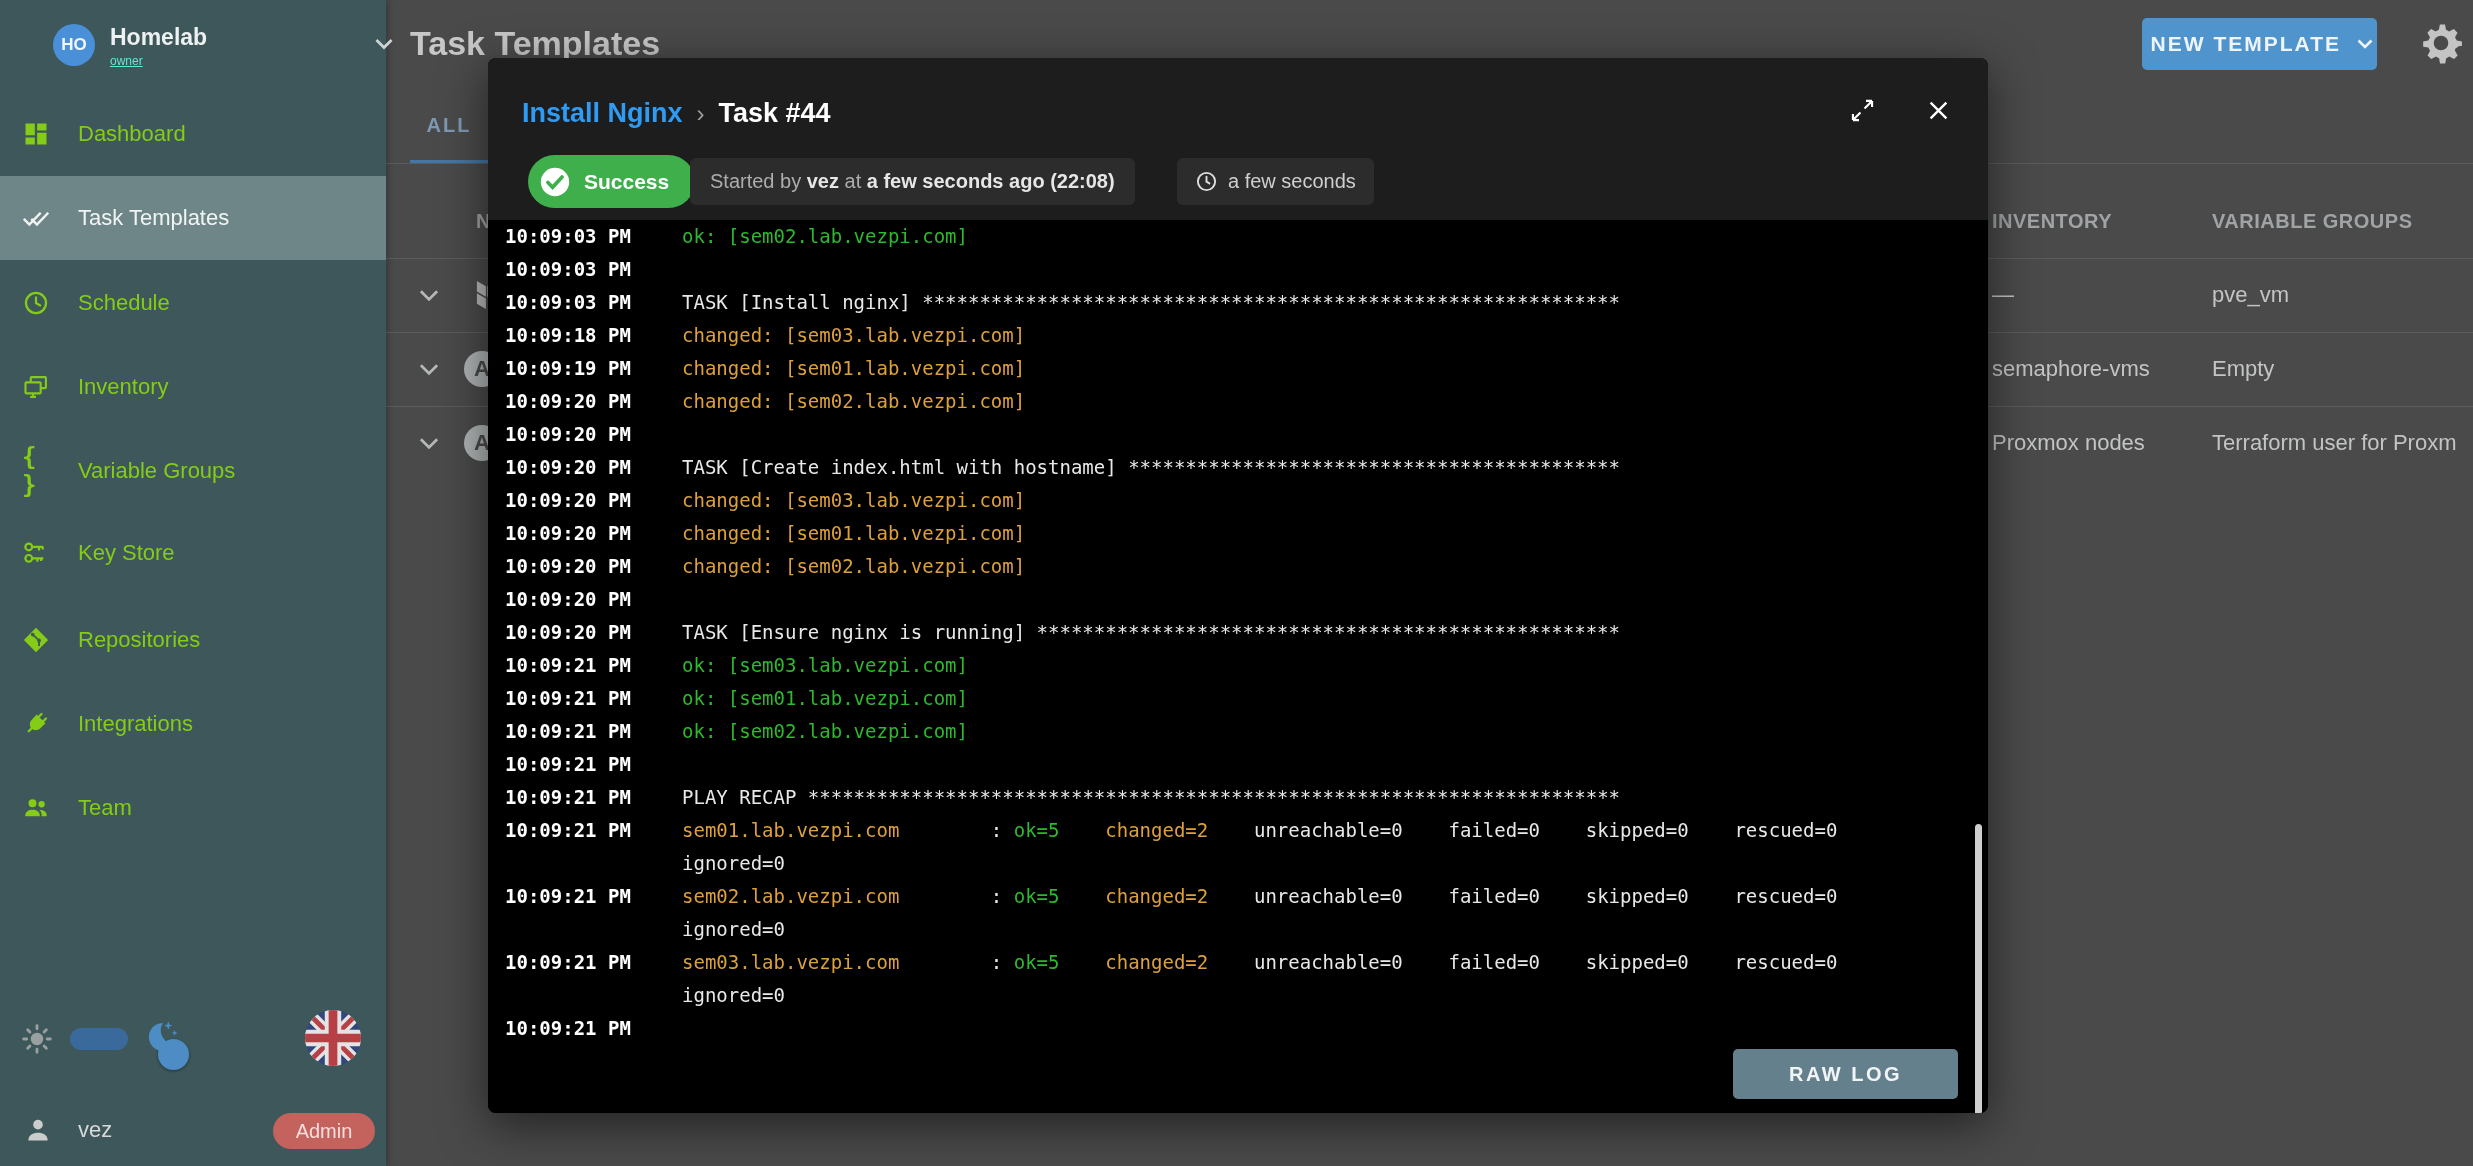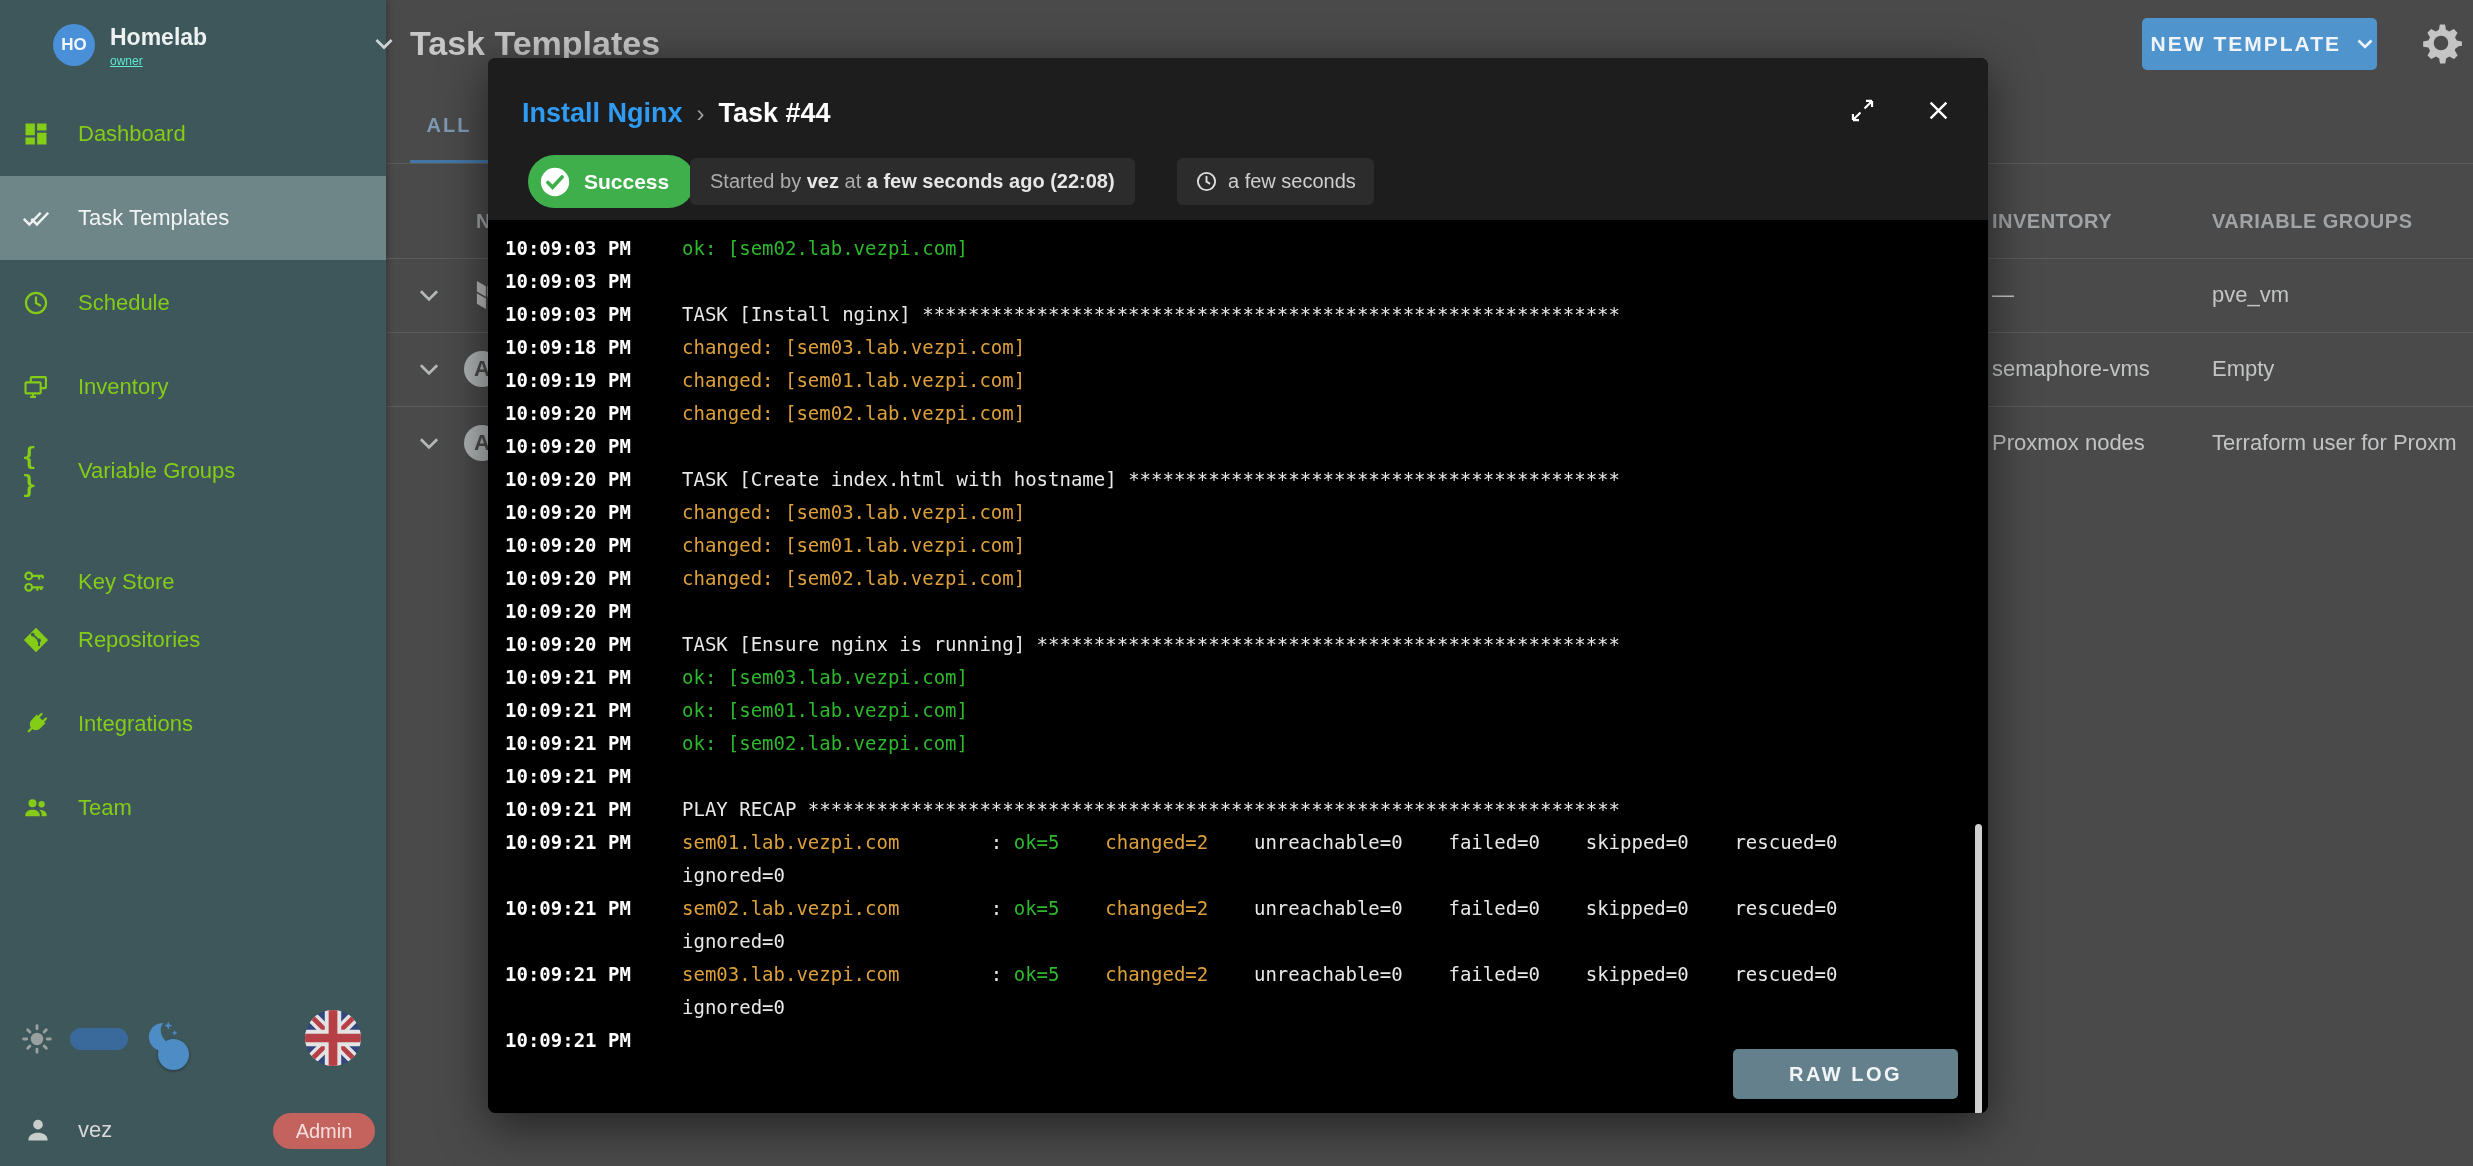--- a/index.html
+++ b/index.html
@@ -72,21 +72,21 @@
   .chip-success{left:40px;top:97px;height:53px;border-radius:27px;background:var(--green);color:#fff;font-weight:700;font-size:21px;padding:0 26px 0 10px;gap:12px;}
   .chip-success svg{width:34px;height:34px;}
   .chip-started{left:202px;top:100px;height:47px;padding:0 20px;}
   .chip-started .b{color:#e6e6e6;font-weight:700;}
   .chip-duration{left:689px;top:100px;height:47px;padding:0 18px;gap:10px;color:#cfcfcf;}
   .chip-duration svg{width:23px;height:23px;}
   .tabs{position:absolute;right:28px;top:167px;display:flex;gap:66px;}
   .tab{position:relative;font-size:21px;font-weight:700;letter-spacing:1.5px;color:#c9c9c9;cursor:pointer;padding-bottom:26px;}
   .tab.active{color:var(--accent);}
   .tab.active::after{content:"";position:absolute;left:-44px;right:-44px;bottom:0;height:3px;background:var(--accent);}
-  .log{position:absolute;left:0;top:162px;width:100%;height:893px;background:var(--log-bg);font-family:"DejaVu Sans Mono",monospace;font-size:19px;line-height:33px;padding-top:12px;overflow:hidden;}
+  .log{position:absolute;left:0;top:162px;width:100%;height:893px;background:var(--log-bg);font-family:"DejaVu Sans Mono",monospace;font-size:19px;line-height:33px;overflow:hidden;}
   .log-line{display:flex;white-space:pre;padding-left:17px;}
   .log-time{display:inline-block;width:177px;flex:0 0 177px;color:#ffffff;font-weight:700;}
   .c-white{color:#e8e8e8;text-align:center;} .c-green{color:var(--log-green);} .c-orange{color:var(--log-orange);}
   .rawlog{position:absolute;left:1245px;top:991px;width:225px;height:50px;background:var(--rawlog);border:none;border-radius:5px;color:#f2f5f6;font-family:"Liberation Sans",sans-serif;font-size:20px;font-weight:700;letter-spacing:2.5px;cursor:pointer;}
   .scroll-thumb{position:absolute;left:1487px;top:766px;width:7px;height:338px;border-radius:4px;background:#cfcfcf;cursor:pointer;}
 </style>
 </head>
 <body>
 
 <div class="stage">
@@ -203,21 +203,21 @@
             </svg>
           </span>
           <span class="nav-label">Inventory</span>
         </div>
         <div class="nav-item" style="top: 429.2px;">
           <span class="nav-icon">
             <span class="braces">{ }</span>
           </span>
           <span class="nav-label">Variable Groups</span>
         </div>
-        <div class="nav-item" style="top: 540px;">
+        <div class="nav-item" style="top: 511px;">
           <span class="nav-icon">
             <svg viewBox="0 0 24 24" fill="none" stroke="currentColor" stroke-width="1.9">
               <circle cx="5.8" cy="6.8" r="2.9"></circle>
               <path d="M8.7 6.8h9.6M14.6 6.8v3.1M17.8 6.8v2.2"></path>
               <circle cx="5.8" cy="16.6" r="2.9"></circle>
               <path d="M8.7 16.6h9.6M13.2 16.6v2.8M16.4 16.6v2.2"></path>
             </svg>
           </span>
           <span class="nav-label">Key Store</span>
         </div>

